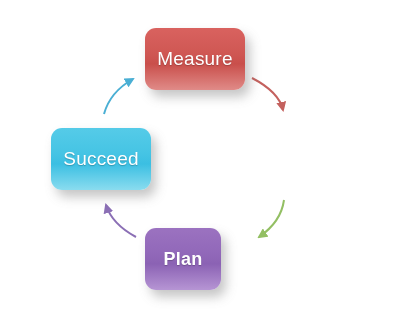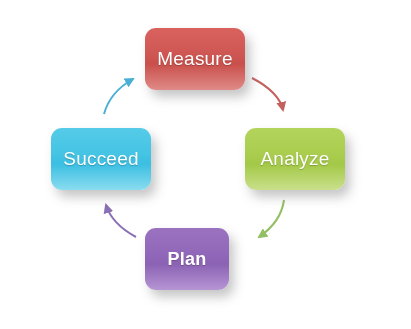--- a/index.html
+++ b/index.html
@@ -68,21 +68,21 @@
     background: linear-gradient(to bottom,
       #b3d45c 0%,
       #aacd4f 42%,
       #a3c846 58%,
       #c9e08c 100%);
   }
   
   #node-plan {
     left: 145px;
     top: 228px;
-    width: 84px;
+    width: 76px;
     height: 62px;
     background: linear-gradient(to bottom,
       #9b72c0 0%,
       #9168b9 42%,
       #8b62b4 58%,
       #b695d4 100%);
     font-weight: bold;
     font-size: 18px;
   }
   
@@ -125,23 +125,20 @@
 
     <path d="M 136 237 Q 112 224 106 205" fill="none" stroke="#8b6fb5" stroke-width="2" marker-end="url(#head-purple)"></path>
 
     <path d="M 104 114 Q 110 92 133 79" fill="none" stroke="#4aafd4" stroke-width="2" marker-end="url(#head-blue)"></path>
   </svg>
 
   <div class="node" id="node-measure">
     <span class="node-label">Measure</span>
   </div>
 
-  <div class="node" id="node-analyze">
-    <span class="node-label">Analyze</span>
-  </div>
 
   <div class="node" id="node-plan">
     <span class="node-label">Plan</span>
   </div>
 
   <div class="node" id="node-succeed">
     <span class="node-label">Succeed</span>
   </div>
 
 </div>

